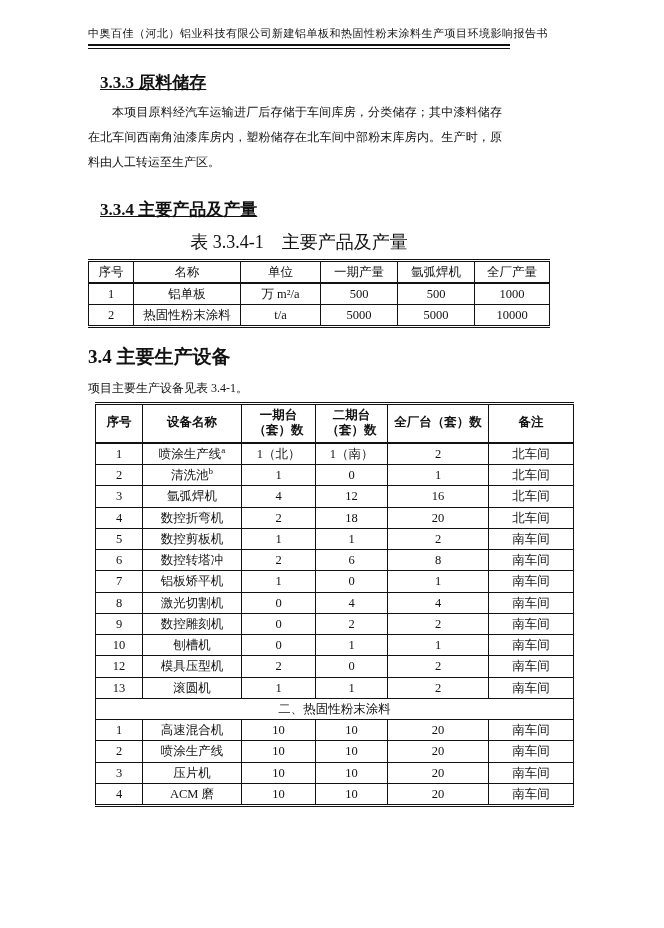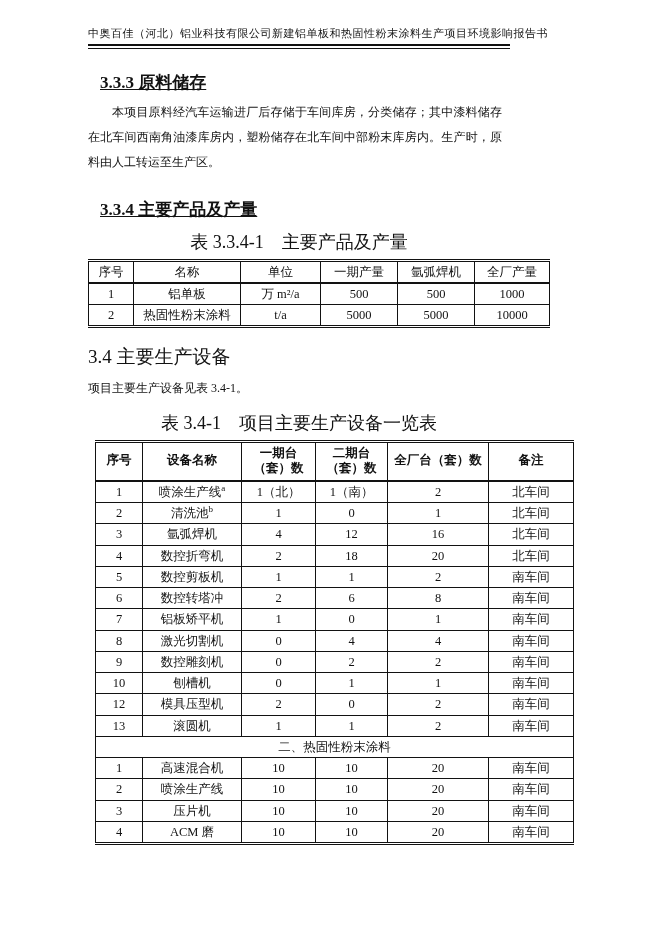--- a/index.html
+++ b/index.html
@@ -19,21 +19,21 @@
     letter-spacing:0.5px;
     margin-bottom:3px;
     white-space:nowrap;
   }
   .header-rule{
     border-top:2.5px solid #121212;
     border-bottom:1px solid #121212;
     height:2px;
   }
   .h-sub{font-size:17px;font-weight:bold;margin:22px 0 0 12px;text-decoration:underline;}
-  .h-main{font-size:19px;font-weight:normal;margin:16px 0 0 0;}
+  .h-main{font-size:19px;font-weight:bold;margin:16px 0 0 0;}
   .para{font-size:12px;line-height:2.1;text-align:justify;margin:6px 8px 0 0;}
   .indent{text-indent:2em;}
   .tbl-caption{font-size:18px;font-weight:normal;text-align:center;margin:9px 0 5px 0;}
   table{
     border-collapse:collapse;
     font-size:12.5px;
     border-top:3px double #121212;
     border-bottom:3px double #121212;
     table-layout:fixed;
   }
@@ -102,21 +102,20 @@
           <td>5000</td>
           <td>5000</td>
           <td>10000</td>
         </tr>
       </tbody>
   </table>
 
   <div class="h-main">3.4 主要生产设备</div>
   <p class="para">项目主要生产设备见表 3.4-1。</p>
 
-  <div class="tbl-caption">表 3.4-1　项目主要生产设备一览表</div>
   <table class="tbl2">
     <colgroup>
       <col style="width:47px">
         <col style="width:99px">
         <col style="width:74px">
       <col style="width:72px">
         <col style="width:101px">
         <col style="width:85px">
     </colgroup>
     <thead>

